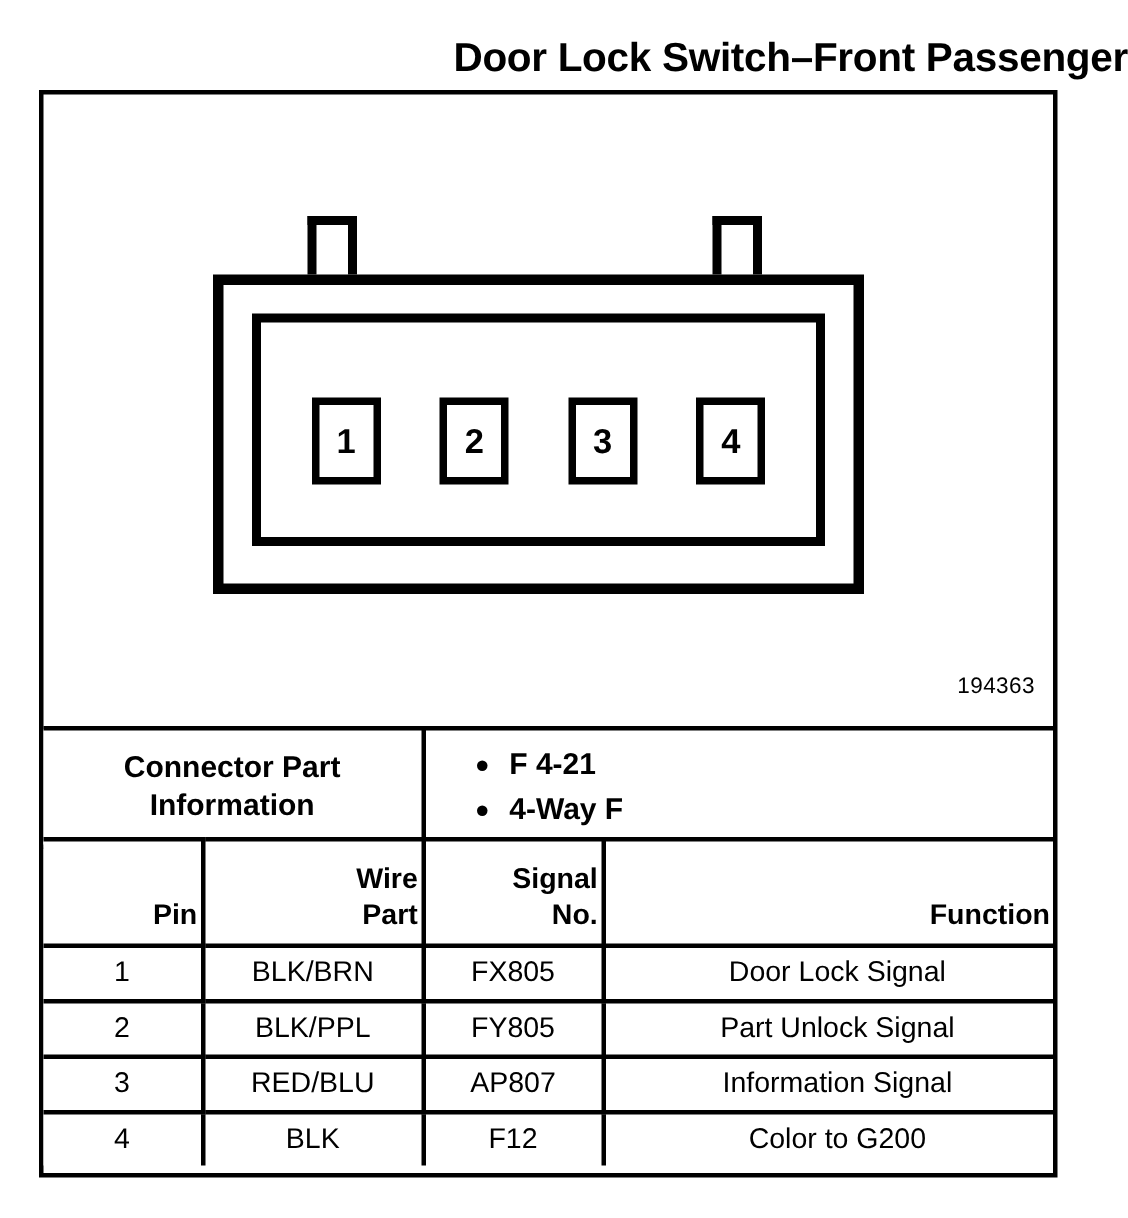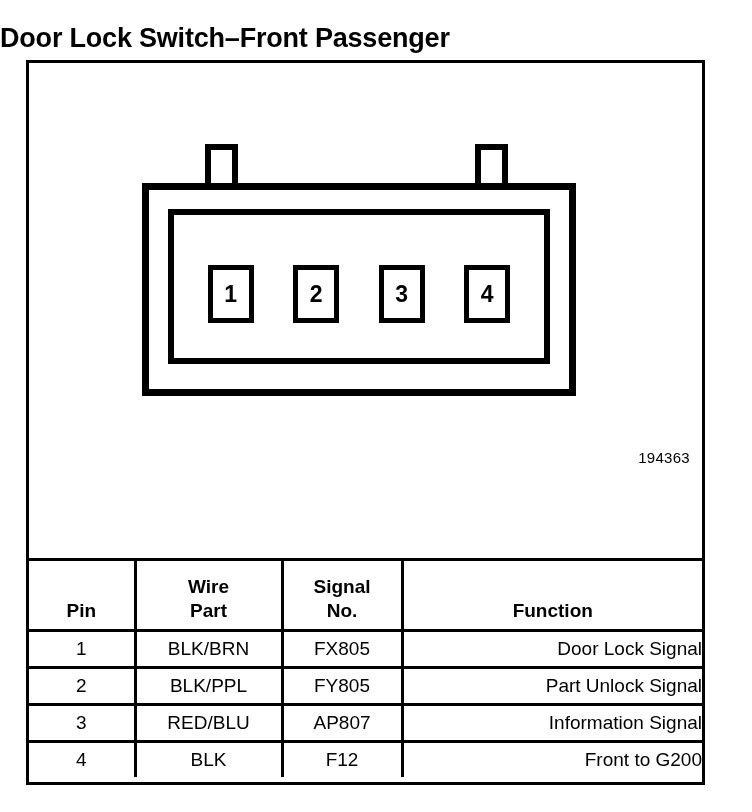--- a/index.html
+++ b/index.html
@@ -16,21 +16,21 @@
     color: #000000;
     overflow: hidden;
   }
 
   
   .page-title {
     position: absolute;
     left: 0;
     top: 22px;
     width: 752px;
-    text-align: left;
+    text-align: right;
     font-size: 27px;
     font-weight: bold;
     letter-spacing: -0.2px;
     line-height: 32px;
     white-space: nowrap;
   }
 
   
   .sheet {
     position: absolute;
@@ -176,37 +176,37 @@
     height: 7px;
     border-radius: 50%;
     background: #000;
   }
 
   .pin-table { top: 495px; }
   .pin-table th {
     font-size: 19px;
     font-weight: bold;
     line-height: 24px;
-    text-align: center;
+    text-align: right;
     vertical-align: bottom;
     padding: 6px 2px 6px;
     height: 56px;
   }
   .pin-table th.col-pin { border-left: none; }
   .pin-table th.col-function { border-right: none; }
   .pin-table td {
     font-size: 19px;
     line-height: 22px;
     height: 34px;
     text-align: center;
     vertical-align: middle;
   }
   .pin-table td.col-pin { border-left: none; }
   .pin-table td.col-function {
-    text-align: right;
+    text-align: center;
     padding-left: 11px;
     border-right: none;
   }
   .pin-table tr:last-child td { border-bottom: none; }
 </style>
 </head>
 <body>
 
 <div class="page-title">Door Lock Switch–Front Passenger</div>
 
@@ -232,20 +232,40 @@
           <div class="pin-box">
             <span>4</span>
           </div>
         </div>
       </div>
     </div>
 
     <div class="fig-number">194363</div>
   </div>
 
+  <table class="info-table">
+    <colgroup>
+      <col style="width:253px">
+      <col style="width:420px">
+    </colgroup>
+    <tbody>
+      <tr>
+        <td class="cpi-label">
+          <div>Connector Part</div>
+          <div>Information</div>
+        </td>
+        <td class="cpi-values">
+          <ul>
+            <li>F 4-21</li>
+            <li>4-Way F</li>
+          </ul>
+        </td>
+      </tr>
+    </tbody>
+  </table>
 
   <table class="pin-table">
     <colgroup>
       <col style="width:106px">
       <col style="width:147px">
       <col style="width:120px">
       <col style="width:300px">
     </colgroup>
     <thead>
       <tr>
@@ -277,18 +297,18 @@
       <tr>
         <td class="col-pin">3</td>
         <td class="col-wire">RED/BLU</td>
         <td class="col-circuit">AP807</td>
         <td class="col-function">Information Signal</td>
       </tr>
       <tr>
         <td class="col-pin">4</td>
         <td class="col-wire">BLK</td>
         <td class="col-circuit">F12</td>
-        <td class="col-function">Front to G200</td>
+        <td class="col-function">Color to G200</td>
       </tr>
     </tbody>
   </table>
 
 </div>
 
 </body></html>

